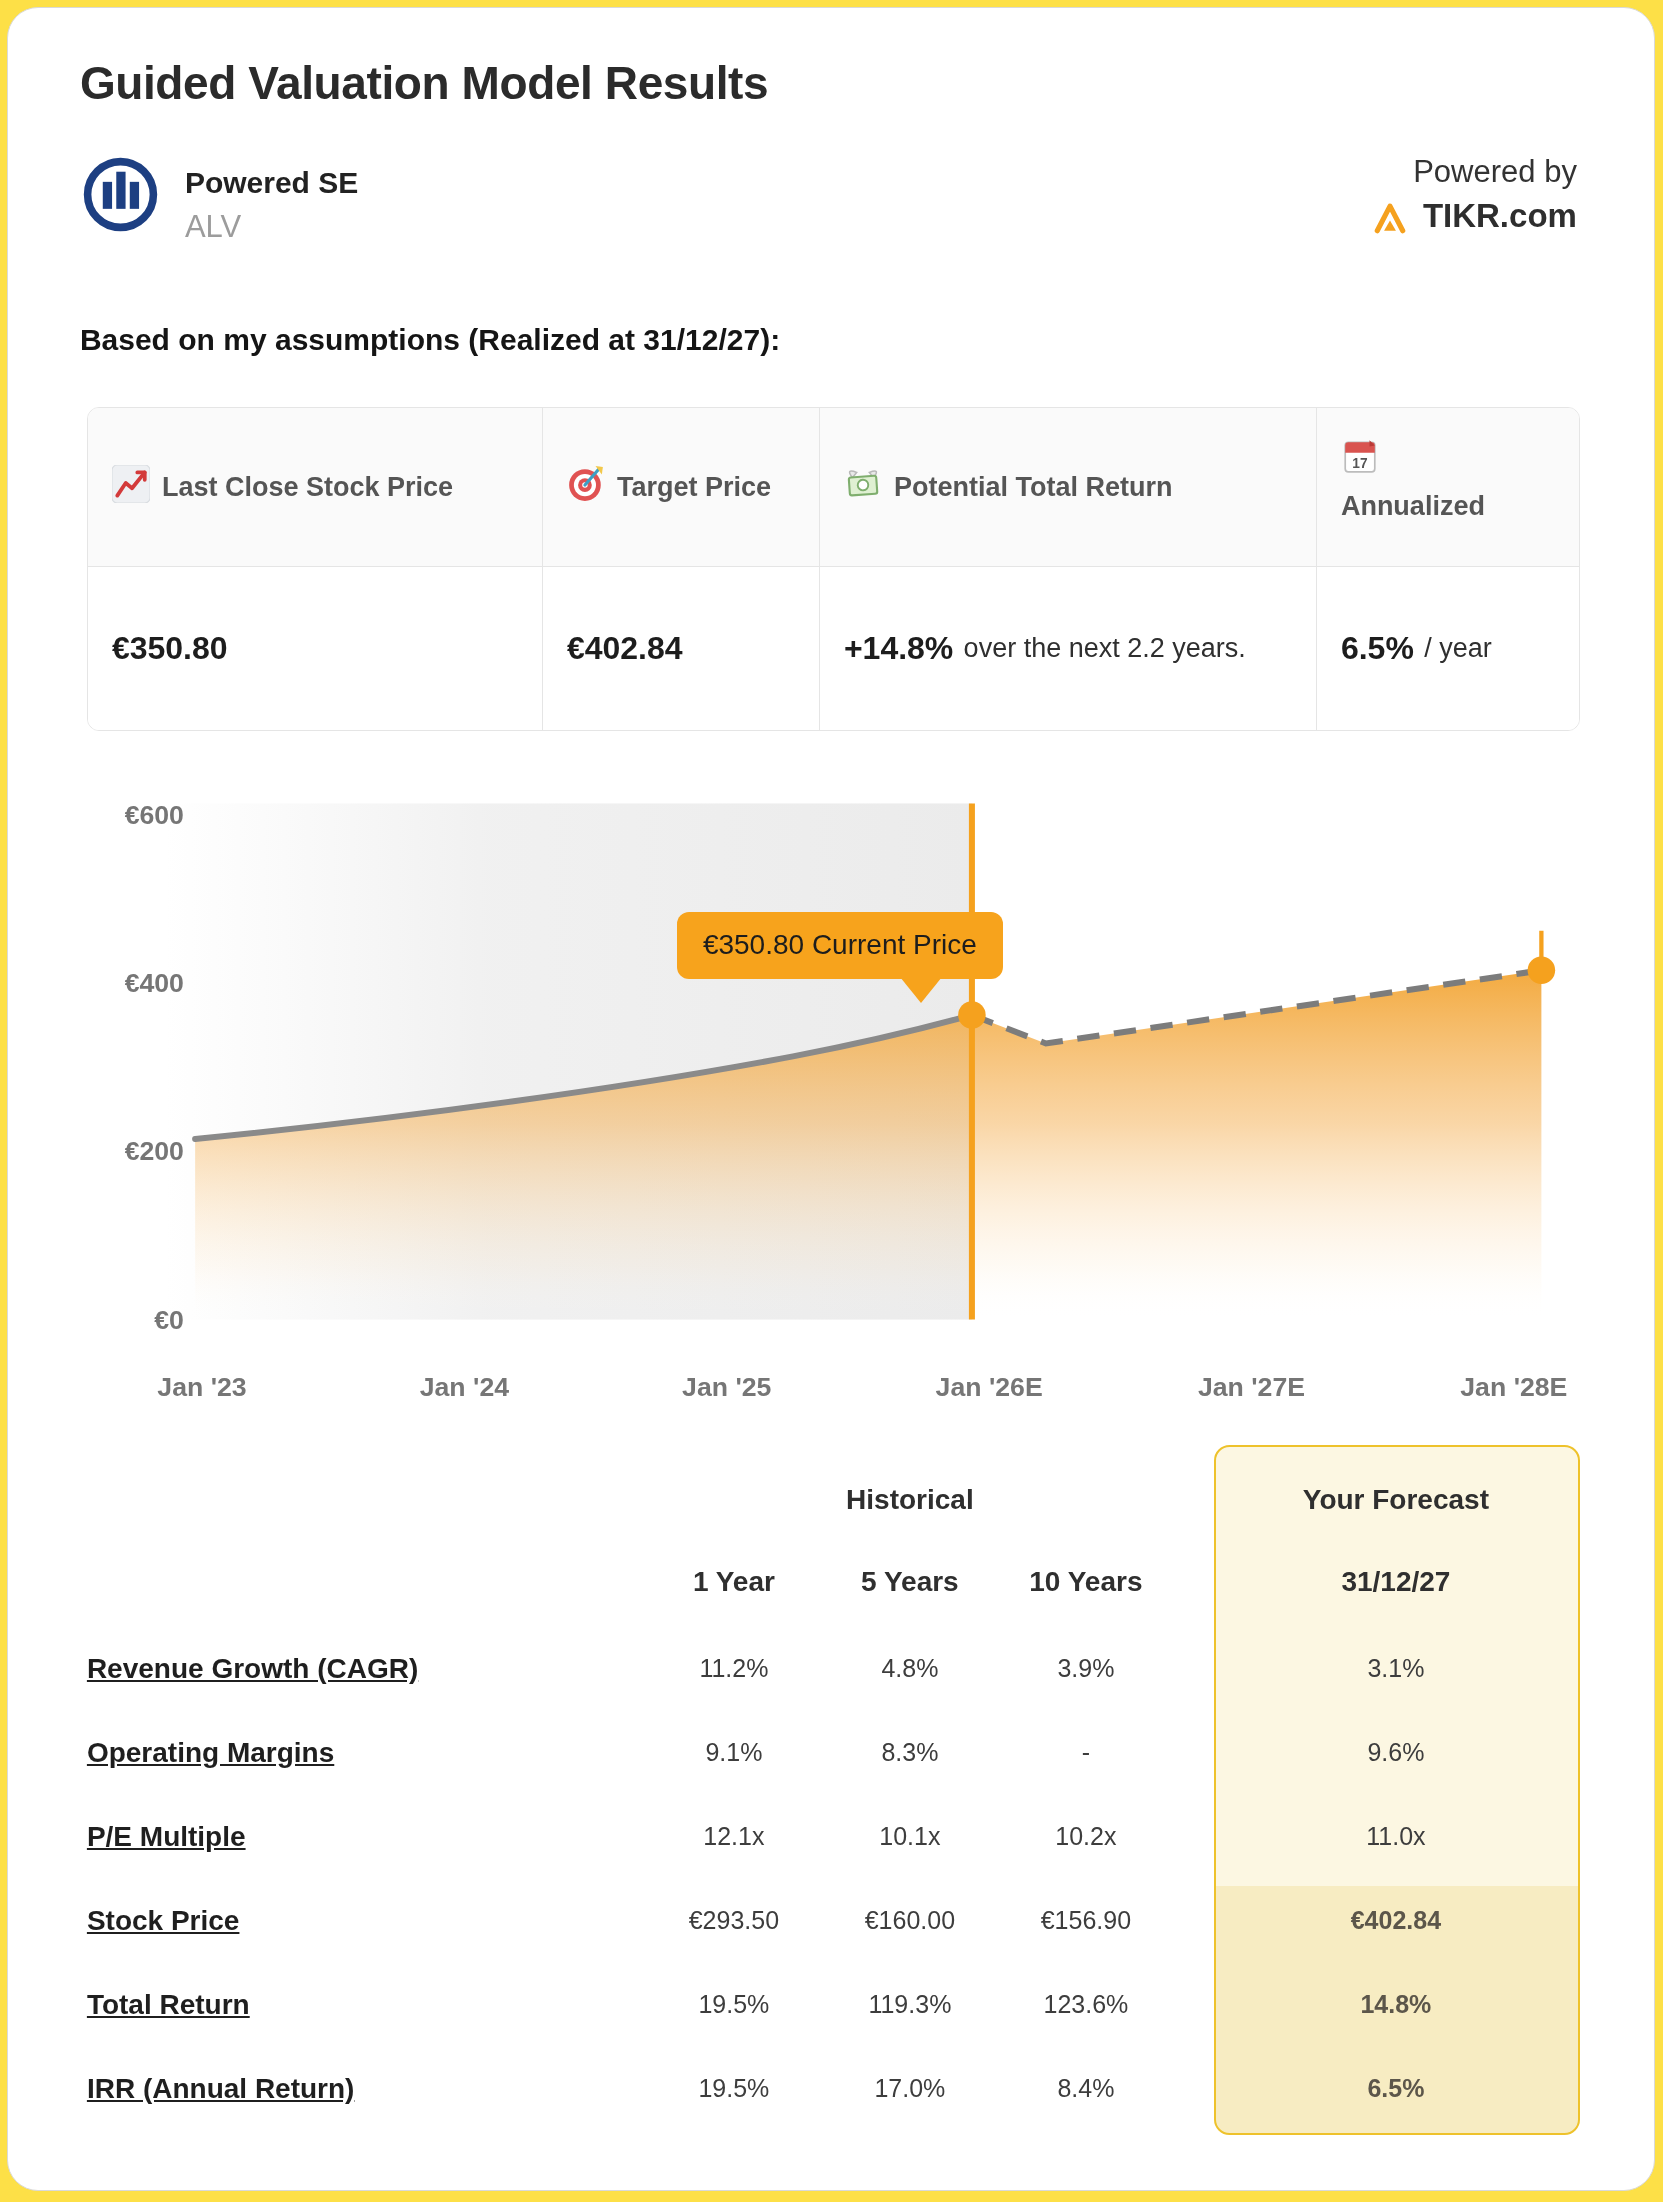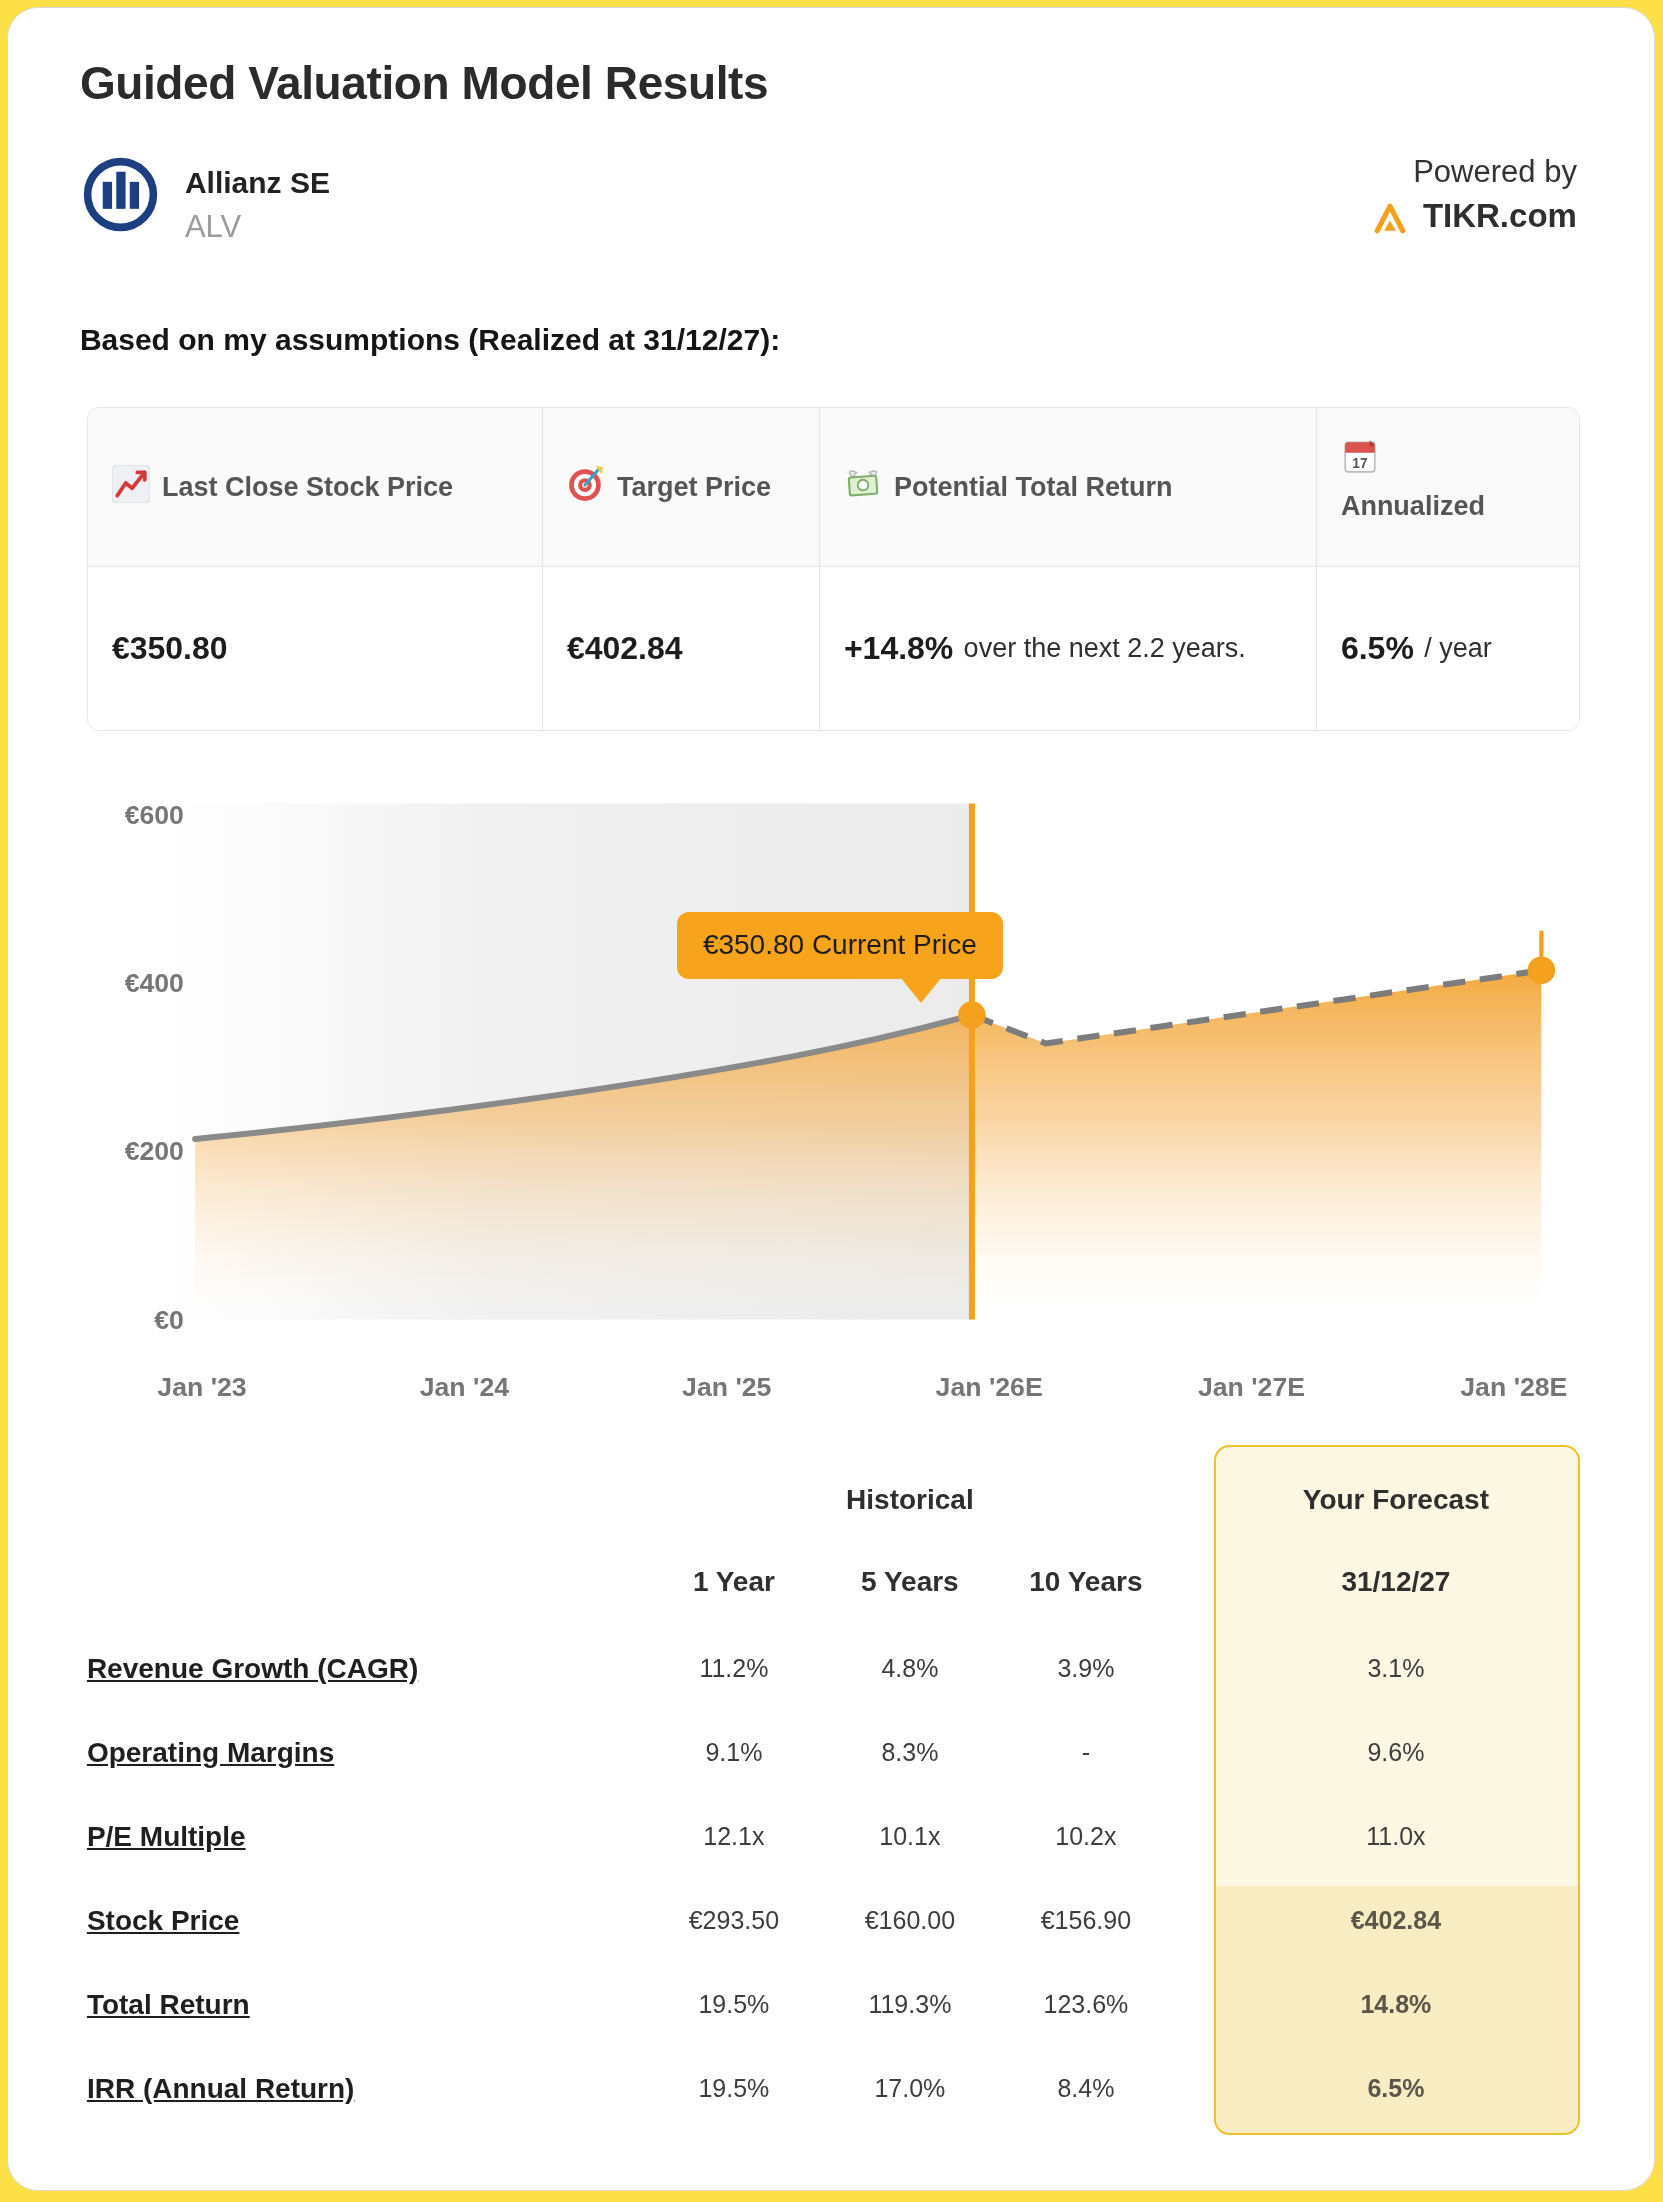--- a/index.html
+++ b/index.html
@@ -70,21 +70,21 @@
   <div class="abs title">Guided Valuation Model Results</div>
 
   <div class="abs logo">
     <svg class="ico-svg" viewBox="0 0 96 96">
       <circle cx="48" cy="48" r="39" fill="none" stroke="#1d3f82" stroke-width="9"></circle>
       <rect x="27" y="33" width="11" height="32" fill="#1d3f82"></rect>
       <rect x="43" y="21" width="11" height="44" fill="#1d3f82"></rect>
       <rect x="59" y="33" width="11" height="32" fill="#1d3f82"></rect>
     </svg>
   </div>
-  <div class="abs company-name">Allianz SE</div>
+  <div class="abs company-name">Powered SE</div>
   <div class="abs company-ticker">ALV</div>
 
   <div class="abs powered">
     <div class="powered-by">Powered by</div>
     <div class="brand-line">
       <span style="width:36px;height:34px;display:inline-block;">
         <svg class="ico-svg" viewBox="0 0 40 40">
           <path d="M5,35 L20,6 L35,35" fill="none" stroke="#f5a11e" stroke-width="6" stroke-linecap="round" stroke-linejoin="round"></path>
           <path d="M20,23 L27,35 L13,35 Z" fill="#f5a11e"></path>
         </svg>

